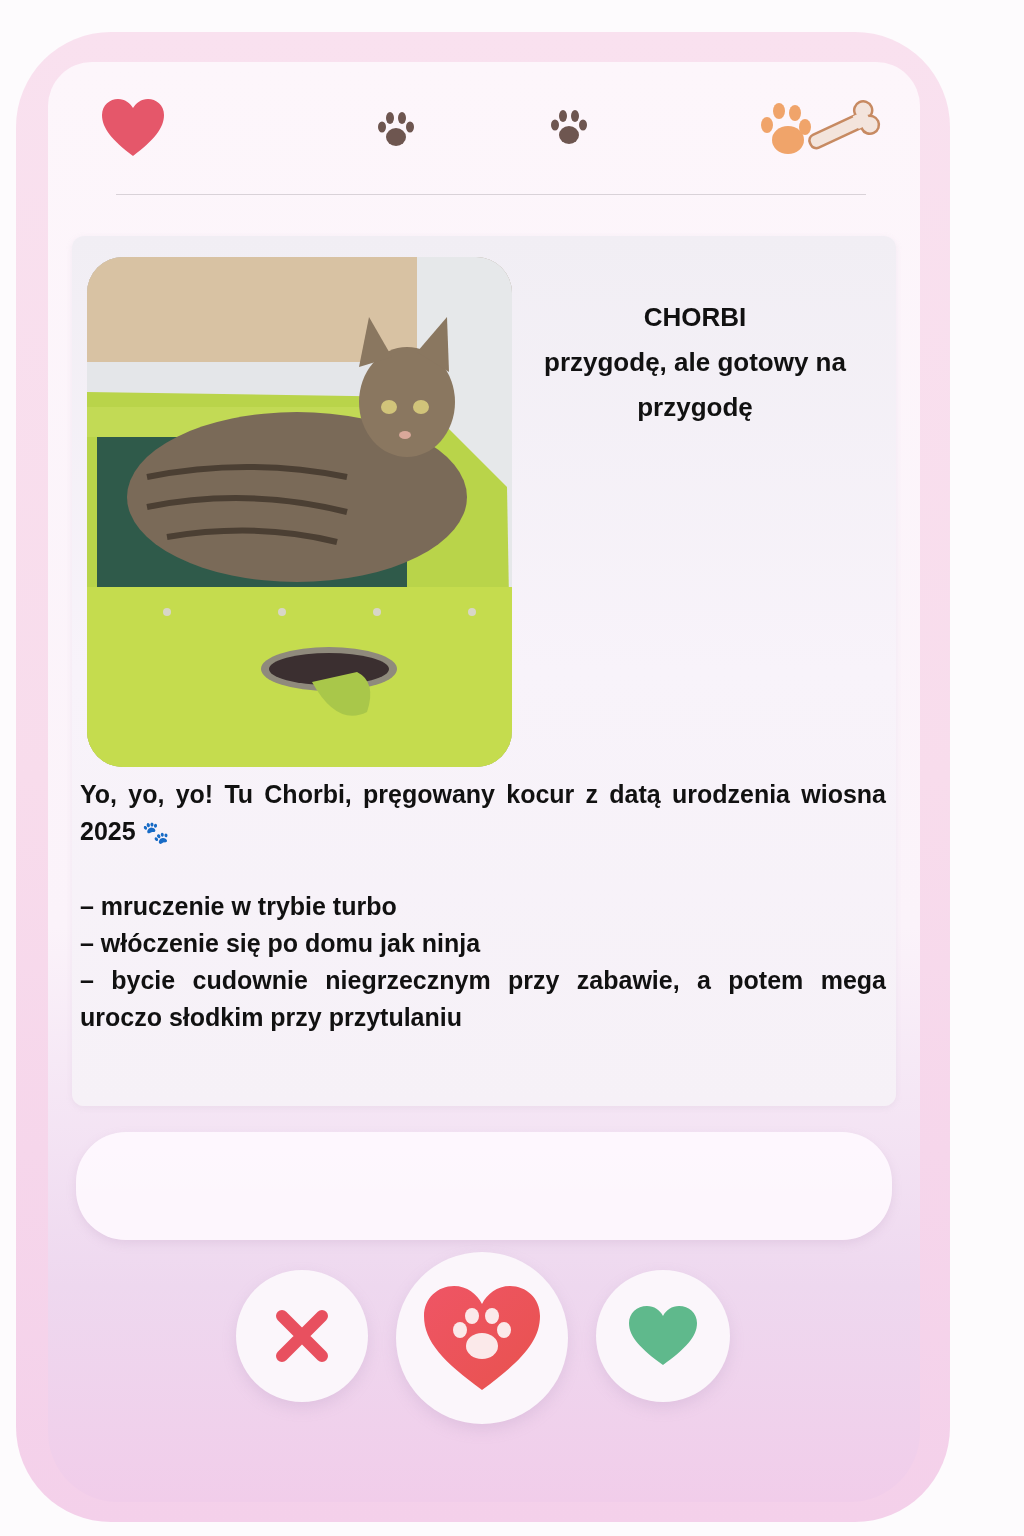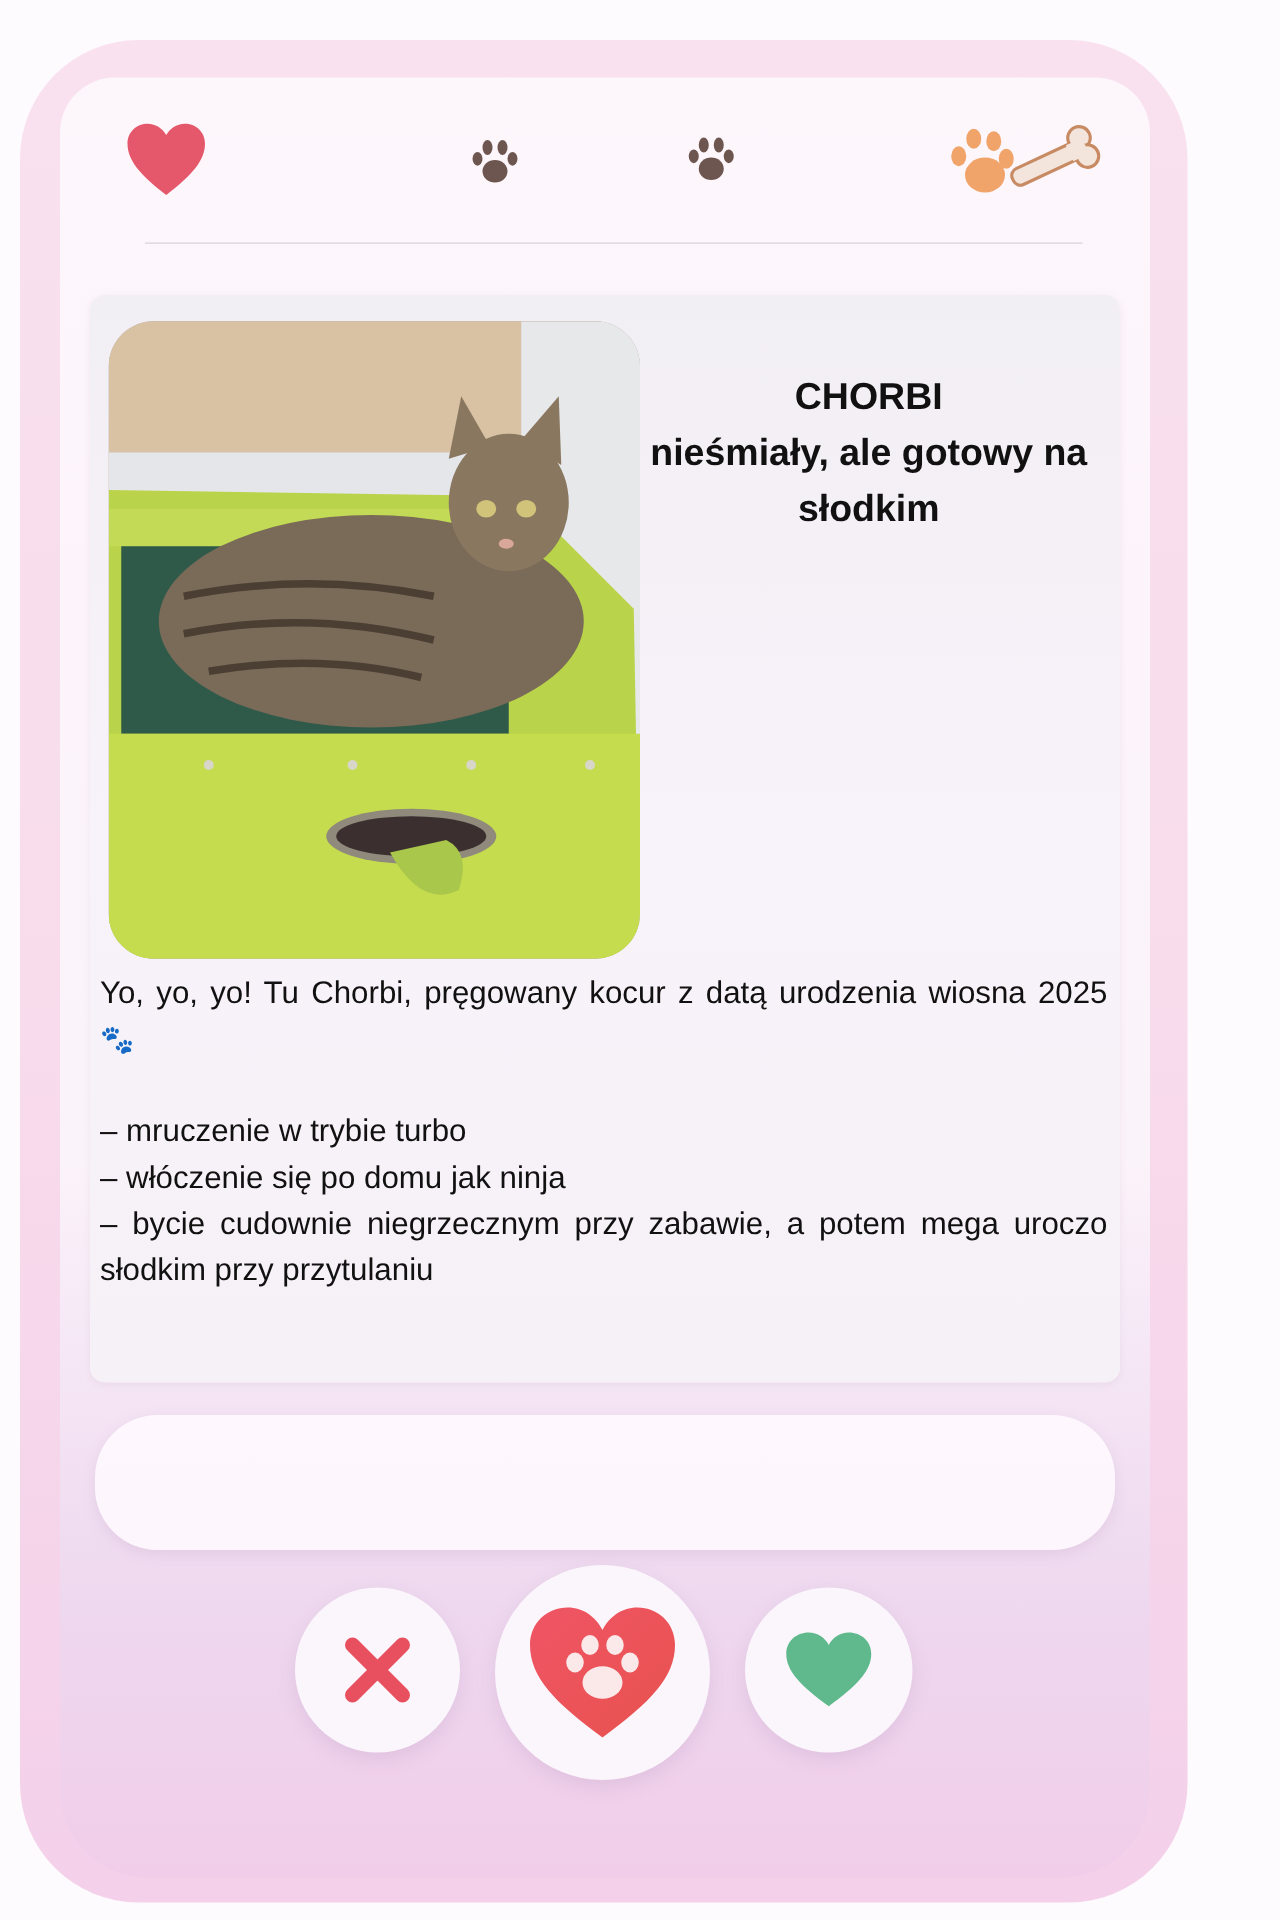--- a/index.html
+++ b/index.html
@@ -26,25 +26,25 @@
     background: linear-gradient(180deg, #f1eef4 0%, #f8f3fa 50%, #f6f1f7 100%);
     box-shadow: 0 2px 6px rgba(180,160,190,0.15);
   }
   .photo {
     position: absolute; left: 87px; top: 257px; width: 425px; height: 510px;
     border-radius: 36px; overflow: hidden;
     background: #b8a894;
   }
   .name-block {
     position: absolute; left: 520px; top: 295px; width: 350px;
-    text-align: center; font-weight: bold; font-size: 30px; line-height: 45px; color: #111;
+    text-align: center; font-weight: bold; font-size: 26px; line-height: 45px; color: #111;
   }
   .bio {
     position: absolute; left: 80px; top: 776px; width: 806px;
-    font-weight: normal; font-size: 25px; line-height: 37px; color: #111;
+    font-weight: bold; font-size: 25px; line-height: 37px; color: #111;
     text-align: justify;
     font-family: "Liberation Sans", sans-serif;
   }
   .bio p { margin: 0; }
   .bio .gap { height: 37px; }
   .emoji { font-size: 22px; }
 
   .bubble {
     position: absolute; left: 76px; top: 1132px; width: 816px; height: 108px;
     border-radius: 50px; background: rgba(255,250,255,0.85);
@@ -135,21 +135,21 @@
     <path d="M225 425 Q250 470 280 455 Q290 425 270 415 Z" fill="#a9c74a"></path>
     <circle cx="80" cy="355" r="4" fill="#d8d6c8"></circle>
       <circle cx="195" cy="355" r="4" fill="#d8d6c8"></circle>
       <circle cx="290" cy="355" r="4" fill="#d8d6c8"></circle>
       <circle cx="385" cy="355" r="4" fill="#d8d6c8"></circle>
   </svg>
 </div>
 
 <div class="name-block">
   <div>CHORBI</div>
-  <div>nieśmiały, ale gotowy na słodkim</div>
+  <div>przygodę, ale gotowy na przygodę</div>
 </div>
 
 <div class="bubble"></div>
 
 <div class="bio">
   <p><span>Yo, yo, yo! Tu Chorbi, pręgowany kocur z datą urodzenia wiosna 2025</span> <span class="emoji">🐾</span></p>
   <div class="gap"></div>
   <p>– mruczenie w trybie turbo</p>
   <p>– włóczenie się po domu jak ninja</p>
   <p>– bycie cudownie niegrzecznym przy zabawie, a potem mega uroczo słodkim przy przytulaniu</p>

